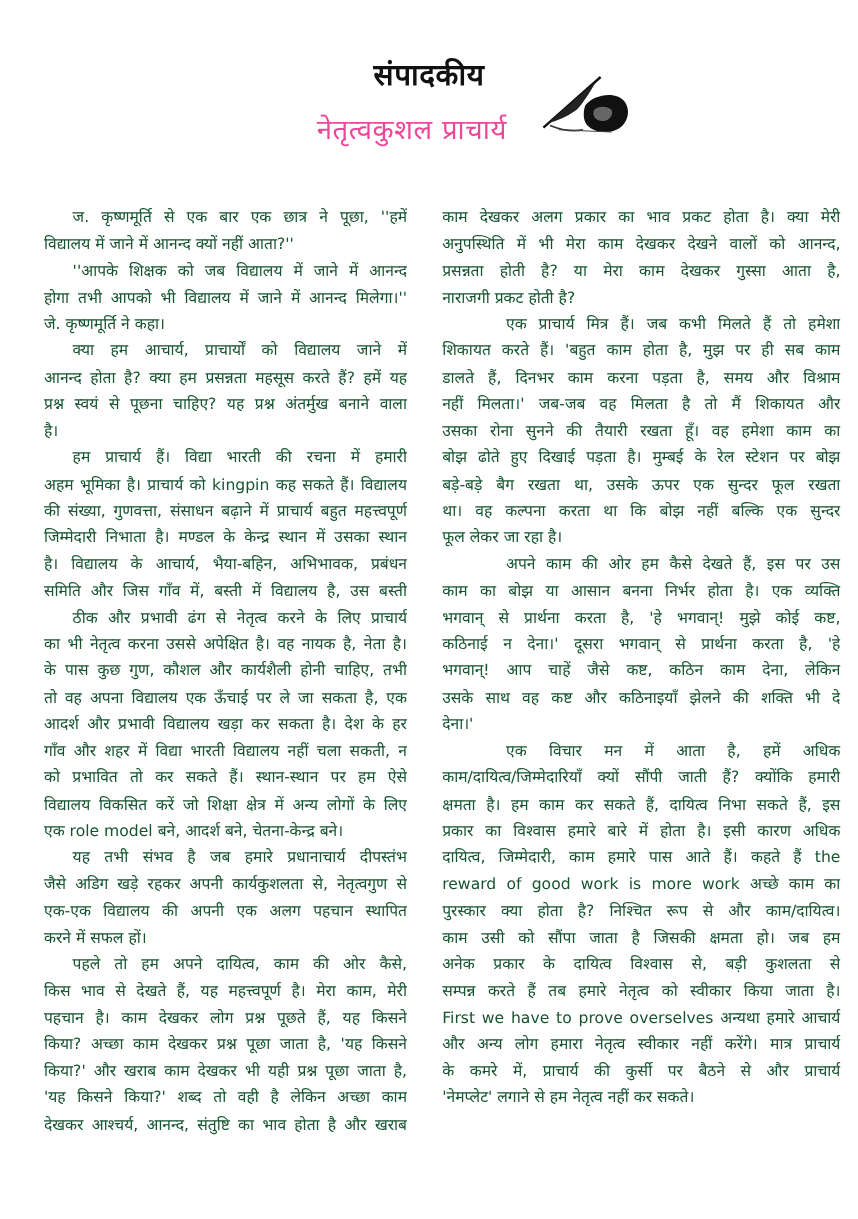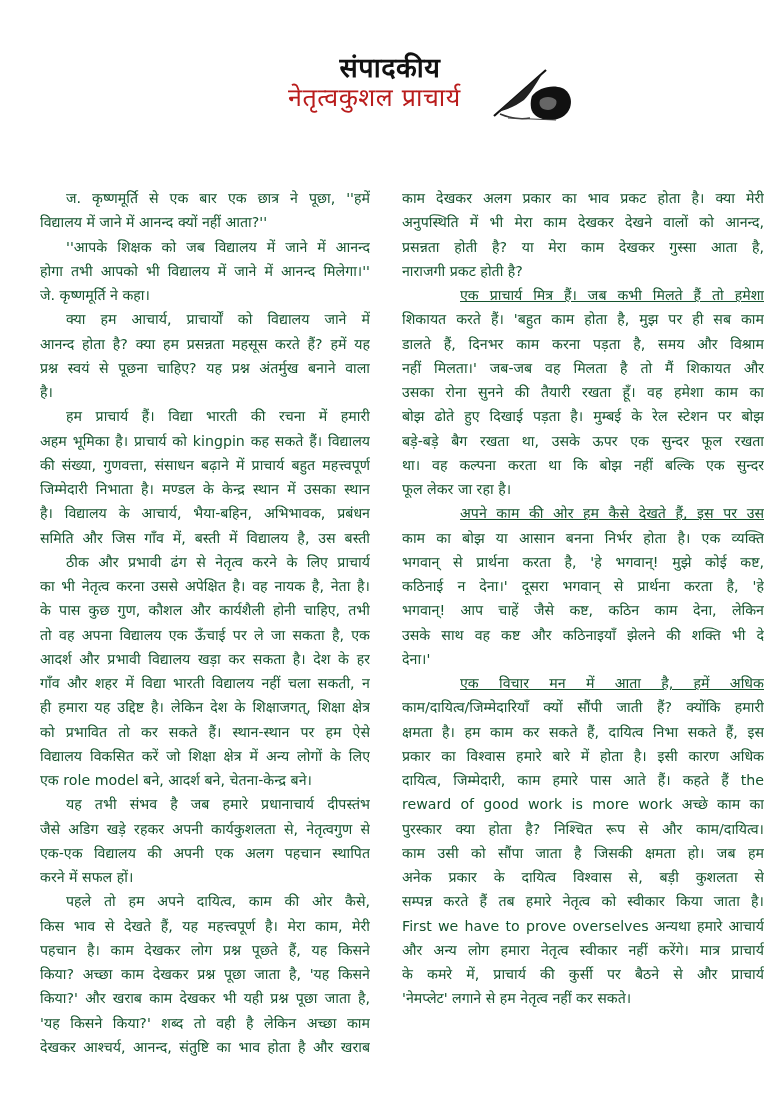--- a/index.html
+++ b/index.html
@@ -8,35 +8,35 @@
       font-family: "DejaVu Sans", "Liberation Sans", sans-serif;
       color: #1a1a1a;
     }
     .header { position: absolute; left: 0; top: 0; width: 660px; height: 150px; }
     .title-main {
       position: absolute; top: 48px; left: 0; width: 780px; text-align: center;
       font-size: 27px; font-weight: bold; color: #111;
       letter-spacing: 0.5px;
     }
     .title-sub {
-      position: absolute; top: 79px; left: 288px;
-      font-size: 25px; color: #b91c1c; letter-spacing: 0.5px;
+      position: absolute; top: 99px; left: 288px;
+      font-size: 25px; color: #ec4899; letter-spacing: 0.5px;
     }
     .quill {
       position: absolute; top: 66px; left: 486px; width: 90px; height: 60px;
     }
     .col {
       position: absolute; top: 186px;
       font-size: 14.2px; line-height: 24.25px; color: #14532d;
     }
     .col.left { left: 40px; width: 330px; }
     .col.right { left: 402px; width: 362px; }
     .line { white-space: nowrap; text-align: justify; text-align-last: justify; display: block; overflow: hidden; }
     .line.indent { padding-left: 26px; }
-    .line.indent2 { padding-left: 58px; text-decoration: underline; }
+    .line.indent2 { padding-left: 58px; }
     .line.last { text-align-last: left; }
   </style>
 </head>
 <body>
 
 <div class="header">
   <div class="title-main">संपादकीय</div>
   <div class="title-sub">नेतृत्वकुशल प्राचार्य</div>
   <svg class="quill" viewBox="0 0 90 60">
     <path d="M60 4 L8 50" stroke="#111" stroke-width="2.2" fill="none"></path>
@@ -63,21 +63,20 @@
   <span class="line">की संख्या, गुणवत्ता, संसाधन बढ़ाने में प्राचार्य बहुत महत्त्वपूर्ण</span>
   <span class="line">जिम्मेदारी निभाता है। मण्डल के केन्द्र स्थान में उसका स्थान</span>
   <span class="line">है। विद्यालय के आचार्य, भैया-बहिन, अभिभावक, प्रबंधन</span>
   <span class="line">समिति और जिस गाँव में, बस्ती में विद्यालय है, उस बस्ती</span>
   <span class="line indent">ठीक और प्रभावी ढंग से नेतृत्व करने के लिए प्राचार्य</span>
   <span class="line">का भी नेतृत्व करना उससे अपेक्षित है। वह नायक है, नेता है।</span>
   <span class="line">के पास कुछ गुण, कौशल और कार्यशैली होनी चाहिए, तभी</span>
   <span class="line">तो वह अपना विद्यालय एक ऊँचाई पर ले जा सकता है, एक</span>
   <span class="line">आदर्श और प्रभावी विद्यालय खड़ा कर सकता है। देश के हर</span>
   <span class="line">गाँव और शहर में विद्या भारती विद्यालय नहीं चला सकती, न</span>
-  <span class="line">ही हमारा यह उद्दिष्ट है। लेकिन देश के शिक्षाजगत्, शिक्षा क्षेत्र</span>
   <span class="line">को प्रभावित तो कर सकते हैं। स्थान-स्थान पर हम ऐसे</span>
   <span class="line">विद्यालय विकसित करें जो शिक्षा क्षेत्र में अन्य लोगों के लिए</span>
   <span class="line last">एक role model बने, आदर्श बने, चेतना-केन्द्र बने।</span>
   <span class="line indent">यह तभी संभव है जब हमारे प्रधानाचार्य दीपस्तंभ</span>
   <span class="line">जैसे अडिग खड़े रहकर अपनी कार्यकुशलता से, नेतृत्वगुण से</span>
   <span class="line">एक-एक विद्यालय की अपनी एक अलग पहचान स्थापित</span>
   <span class="line last">करने में सफल हों।</span>
   <span class="line indent">पहले तो हम अपने दायित्व, काम की ओर कैसे,</span>
   <span class="line">किस भाव से देखते हैं, यह महत्त्वपूर्ण है। मेरा काम, मेरी</span>
   <span class="line">पहचान है। काम देखकर लोग प्रश्न पूछते हैं, यह किसने</span>

